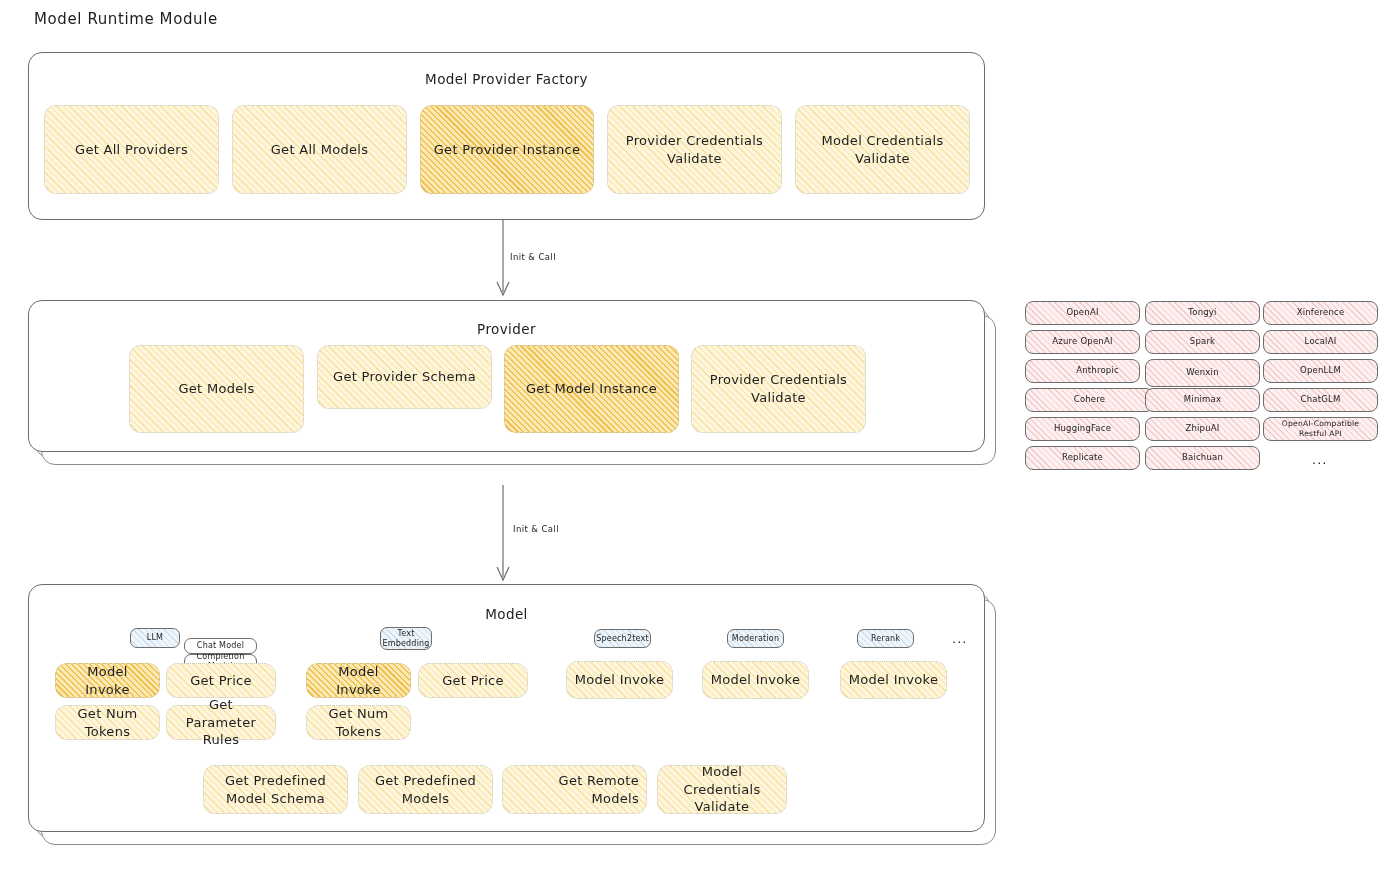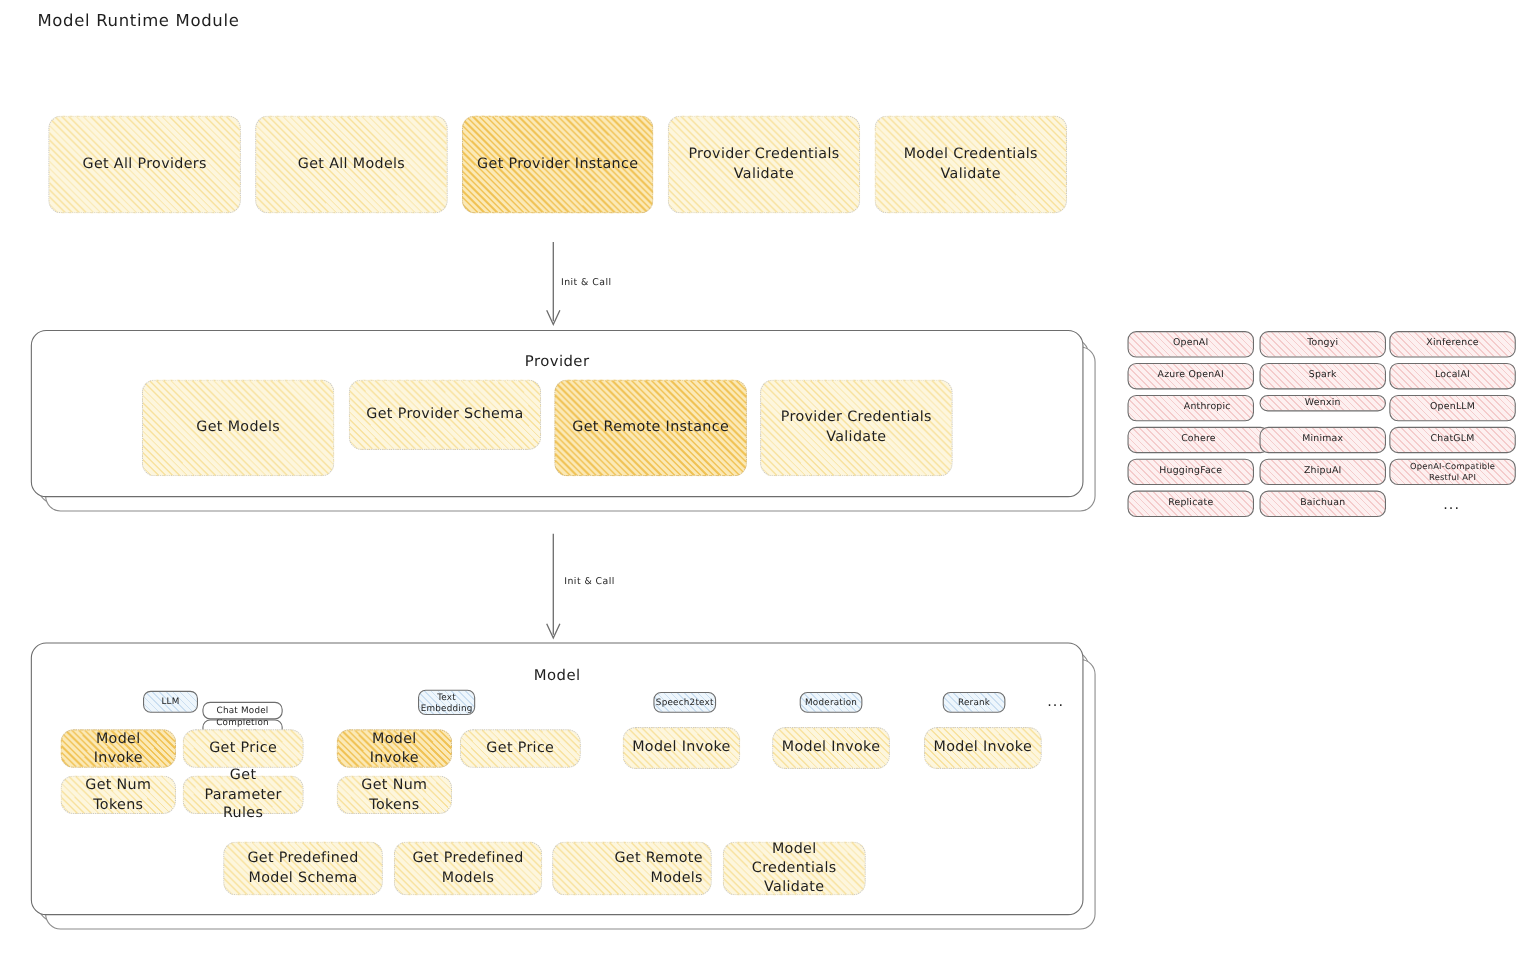--- a/index.html
+++ b/index.html
@@ -109,52 +109,55 @@
     position:absolute; font-size:13px; color:#1e1e1e; letter-spacing:1px;
   }
 </style>
 </head>
 <body>
 
 <div class="canvas">
 
   <div id="diagram-title">Model Runtime Module</div>
 
+  <div class="card" style="left:28px; top:52px; width:957px; height:168px;">
+    <div class="card-title" style="top:18px;">Model Provider Factory</div>
+  </div>
 
   <div class="box fill-y" style="left:232px; top:105px; width:175px; height:89px;">Get All Models</div>
   <div class="box fill-y" style="left:44px; top:105px; width:175px; height:89px;">Get All Providers</div>
   <div class="box fill-o" style="left:420px; top:105px; width:174px; height:89px;">Get Provider Instance</div>
   <div class="box fill-y" style="left:607px; top:105px; width:175px; height:89px;">Provider Credentials Validate</div>
   <div class="box fill-y" style="left:795px; top:105px; width:175px; height:89px;">Model Credentials Validate</div>
 
   <svg class="arrow" style="left:488px; top:220px;" width="30" height="80" viewBox="0 0 30 80">
     <path d="M15 0 L15 72" stroke="#6d6d6d" stroke-width="1.2" fill="none"></path>
     <path d="M9 62 L15 75 L21 62" stroke="#6d6d6d" stroke-width="1.2" fill="none"></path>
   </svg>
   <div class="arrow-label" style="left:470px; top:252px;">Init &amp; Call</div>
 
   <div class="card stack" style="left:28px; top:300px; width:957px; height:152px;">
     <div class="card-title" style="top:20px;">Provider</div>
   </div>
 
   <div class="box fill-y" style="left:129px; top:345px; width:175px; height:88px;">Get Models</div>
   <div class="box fill-y" style="left:317px; top:345px; width:175px; height:64px;">Get Provider Schema</div>
-  <div class="box fill-o" style="left:504px; top:345px; width:175px; height:88px;">Get Remote Instance</div>
+  <div class="box fill-o" style="left:504px; top:345px; width:175px; height:88px;">Get Model Instance</div>
   <div class="box fill-y" style="left:691px; top:345px; width:175px; height:88px;">Provider Credentials Validate</div>
 
   <div class="box fill-r" style="left:1025px; top:301px; width:115px; height:24px;">OpenAI</div>
   <div class="box fill-r" style="left:1025px; top:330px; width:115px; height:24px;">Azure OpenAI</div>
   <div class="box fill-r" style="left:1025px; top:359px; width:115px; height:24px;padding-left:37px;">Anthropic</div>
   <div class="box fill-r" style="left:1025px; top:388px; width:129px; height:24px;">Cohere</div>
   <div class="box fill-r" style="left:1025px; top:417px; width:115px; height:24px;">HuggingFace</div>
   <div class="box fill-r" style="left:1025px; top:446px; width:115px; height:24px;">Replicate</div>
 
   <div class="box fill-r" style="left:1145px; top:301px; width:115px; height:24px;">Tongyi</div>
   <div class="box fill-r" style="left:1145px; top:330px; width:115px; height:24px;">Spark</div>
-  <div class="box fill-r" style="left:1145px; top:359px; width:115px; height:15px;">Wenxin</div>
+  <div class="box fill-r" style="left:1145px; top:359px; width:115px; height:28px;">Wenxin</div>
   <div class="box fill-r" style="left:1145px; top:388px; width:115px; height:24px;">Minimax</div>
   <div class="box fill-r" style="left:1145px; top:417px; width:115px; height:24px;">ZhipuAI</div>
   <div class="box fill-r" style="left:1145px; top:446px; width:115px; height:24px;">Baichuan</div>
 
   <div class="box fill-r" style="left:1263px; top:301px; width:115px; height:24px;">Xinference</div>
   <div class="box fill-r" style="left:1263px; top:330px; width:115px; height:24px;">LocalAI</div>
   <div class="box fill-r" style="left:1263px; top:359px; width:115px; height:24px;">OpenLLM</div>
   <div class="box fill-r" style="left:1263px; top:388px; width:115px; height:24px;">ChatGLM</div>
   <div class="box fill-r" style="left:1263px; top:417px; width:115px; height:24px; font-size:7.6px;">OpenAI-Compatible Restful API</div>
   <div class="ellipsis" style="left:1312px; top:452px;">...</div>

